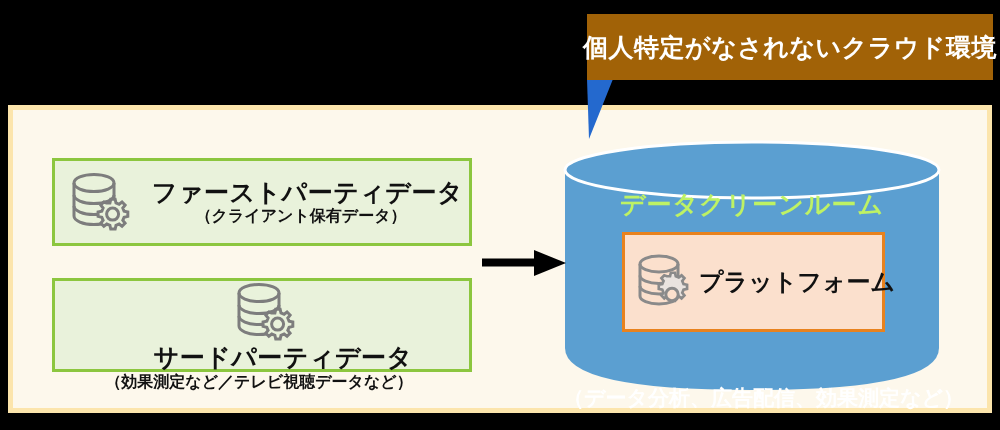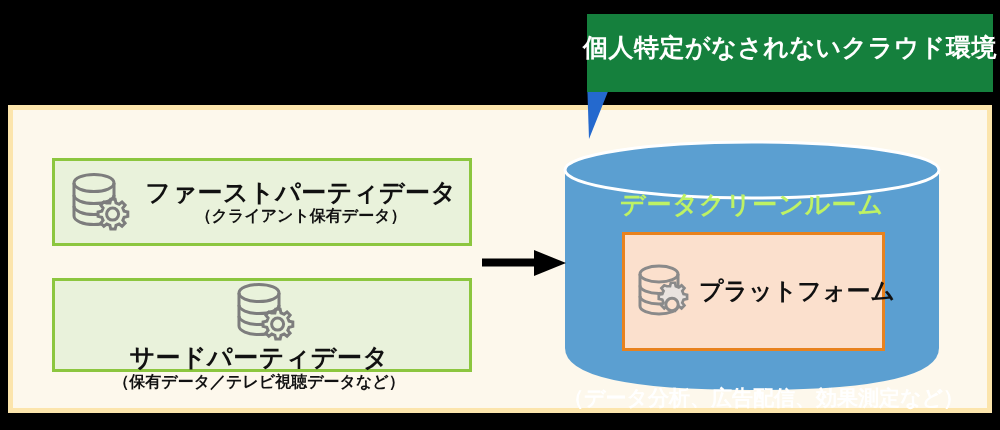--- a/index.html
+++ b/index.html
@@ -26,22 +26,22 @@
     border: 5px solid #fce5ac;
     box-sizing: border-box;
   }
 
   
   #callout {
     position: absolute;
     left: 587px;
     top: 14px;
     width: 406px;
-    height: 78px;
-    background: #15803d;
+    height: 66px;
+    background: #a16207;
     z-index: 6;
   }
   #callout-text {
     position: absolute;
     left: 0;
     top: 0;
     width: 406px;
     height: 66px;
     display: flex;
     align-items: center;
@@ -86,20 +86,21 @@
     text-align: center;
     line-height: 1.18;
     padding-right: 6px;
   }
   .src-title {
     font-size: 25px;
     font-weight: bold;
     color: #111111;
     letter-spacing: 0.5px;
     white-space: nowrap;
+    text-align: right;
   }
   .src-sub {
     font-size: 16px;
     font-weight: bold;
     color: #111111;
     letter-spacing: 0px;
     white-space: nowrap;
   }
 
   
@@ -139,21 +140,21 @@
     font-size: 25px;
     font-weight: bold;
     letter-spacing: 1px;
     white-space: nowrap;
   }
   #platform-box {
     position: absolute;
     left: 59px;
     top: 94px;
     width: 263px;
-    height: 119px;
+    height: 100px;
     background: #fbe0cd;
     border: 3px solid #e8821e;
     box-sizing: border-box;
     display: flex;
     align-items: center;
   }
   #platform-icon {
     flex: 0 0 auto;
     margin-left: 10px;
     margin-right: 2px;
@@ -248,21 +249,21 @@
       <path d="M5,24 C5,28.7 14,32.5 25,32.5 C36,32.5 45,28.7 45,24"></path>
       <path d="M5,35 C5,39.7 14,43.5 25,43.5 C36,43.5 45,39.7 45,35"></path>
     </g>
     <g fill="#e9f2db" stroke="#7d7d7d" stroke-width="3">
       <path d="M37.5,32 l3.4,0 0.85,-3.7 4.4,0 0.85,3.7 3.1,1.3 2.95,-2.3 3.05,3.05 -2.3,2.95 1.3,3.1 3.7,0.85 0,4.4 -3.7,0.85 -1.3,3.1 2.3,2.95 -3.05,3.05 -2.95,-2.3 -3.1,1.3 -0.85,3.7 -4.4,0 -0.85,-3.7 -3.1,-1.3 -2.95,2.3 -3.05,-3.05 2.3,-2.95 -1.3,-3.1 -3.7,-0.85 0,-4.4 3.7,-0.85 1.3,-3.1 -2.3,-2.95 3.05,-3.05 z"></path>
       <circle cx="43.6" cy="43.1" r="6" fill="#e9f2db"></circle>
     </g>
   </svg>
   <div class="src-text">
     <div class="src-title">サードパーティデータ</div>
-    <div class="src-sub">（保有データ／テレビ視聴データなど）</div>
+    <div class="src-sub">（効果測定など／テレビ視聴データなど）</div>
   </div>
 </div>
 
 <svg id="flow-arrow" viewBox="0 0 84 30">
   <rect x="0" y="10.5" width="60" height="8" fill="#000000"></rect>
   <path d="M52,2 L84,15 L52,28 Z" fill="#000000"></path>
 </svg>
 
 <svg id="callout-tail" viewBox="0 0 30 60">
   <path d="M0,0 L26,0 L2,60 Z" fill="#2469ce"></path>

